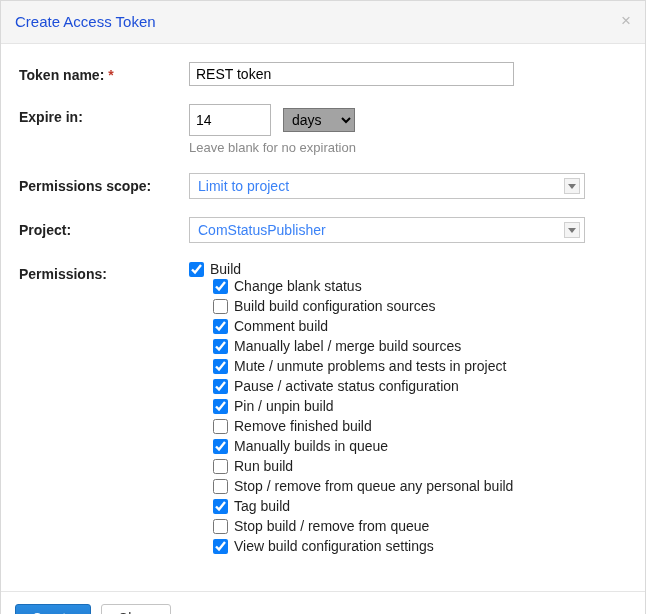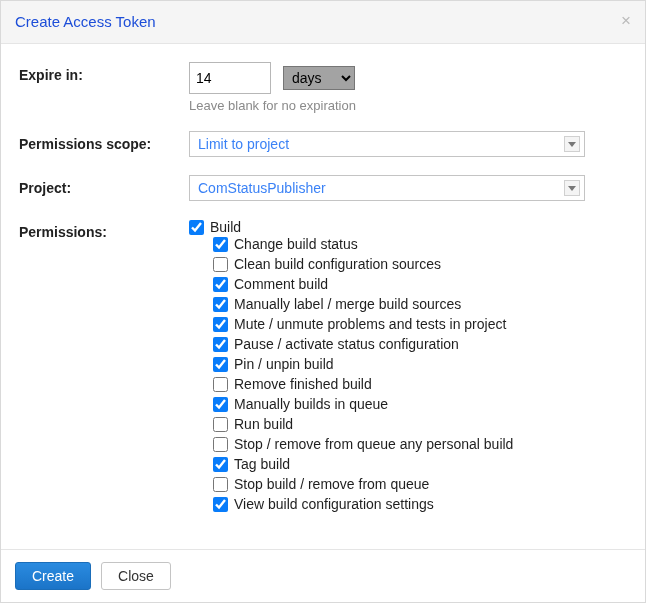--- a/index.html
+++ b/index.html
@@ -164,20 +164,29 @@
 
 <div class="dialog">
 
   <div class="dialog-header">
     <span class="dialog-title">Create Access Token</span>
     <span class="close-x">×</span>
   </div>
 
   <div class="dialog-body">
 
+    <div class="row">
+      <div class="row-label">
+        <span>Token name:</span>
+        <span class="req">*</span>
+      </div>
+      <div class="row-field">
+        <input type="text" class="text-input" value="REST token" style="">
+      </div>
+    </div>
 
     <div class="row">
       <div class="row-label">Expire in:</div>
       <div class="row-field">
         <input type="text" class="num-input" value="14" style="">
         <select class="unit-select">
           <option>days</option>
         </select>
         <div class="hint">Leave blank for no expiration</div>
       </div>
@@ -210,25 +219,25 @@
     <div class="row perm-row">
       <div class="row-label">Permissions:</div>
       <div class="perm-container" id="perm-list">
 
       <div class="perm-group">
             <input type="checkbox" checked="" style="">
             <span class="perm-label">Build</span>
           </div>
           <div class="perm-child">
             <input type="checkbox" checked="" style="">
-            <span class="perm-label">Change build status</span>
-          </div>
-          <div class="perm-child">
-            <input type="checkbox" style="">
-            <span class="perm-label">Clean build configuration sources</span>
+            <span class="perm-label">Change blank status</span>
+          </div>
+          <div class="perm-child">
+            <input type="checkbox" style="">
+            <span class="perm-label">Build build configuration sources</span>
           </div>
           <div class="perm-child">
             <input type="checkbox" checked="" style="">
             <span class="perm-label">Comment build</span>
           </div>
           <div class="perm-child">
             <input type="checkbox" checked="" style="">
             <span class="perm-label">Manually label / merge build sources</span>
           </div>
           <div class="perm-child">

